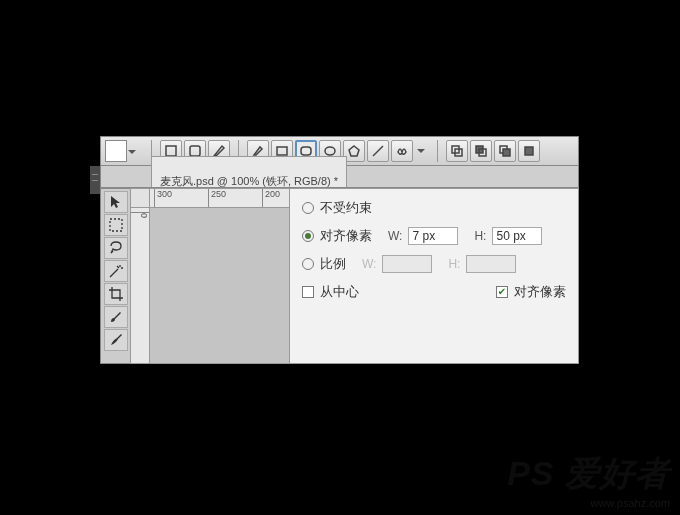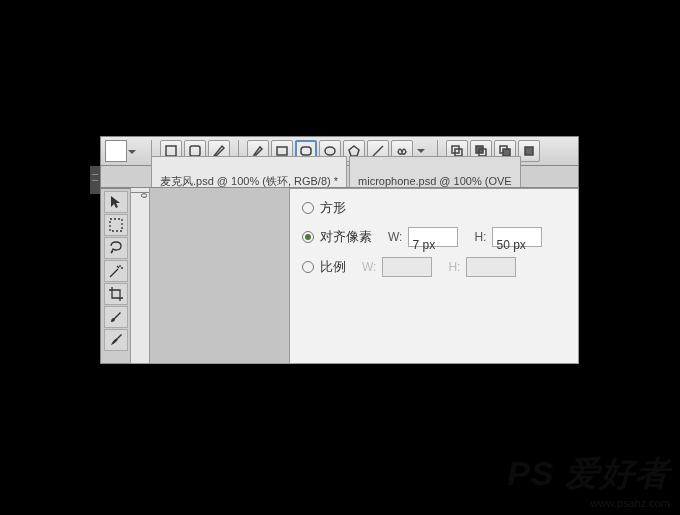--- a/index.html
+++ b/index.html
@@ -26,21 +26,21 @@
   .ruler-v .tick { position:absolute; left:0; width:100%; border-top:1px solid #888; writing-mode:vertical-rl; }
   .canvas-wrap { display:flex; flex-direction:column; width:160px; background:#000; }
   .canvas-row { display:flex; flex:1; }
   .canvas { flex:1; background:#c4c4c4; border:1px solid #999; border-top:none; border-left:none; }
   .popup { flex:1; background:#f2f2f2; border:1px solid #999; border-left:none; padding:10px 12px; display:flex; flex-direction:column; gap:10px; font-size:13px; }
   .opt-row { display:flex; align-items:center; gap:6px; }
   .radio { width:12px; height:12px; border-radius:50%; border:1px solid #777; display:inline-flex; align-items:center; justify-content:center; }
   .radio.checked::after { content:""; width:6px; height:6px; border-radius:50%; background:#4a7a3a; }
   .check { width:12px; height:12px; border:1px solid #777; display:inline-flex; align-items:center; justify-content:center; background:#fff; }
   .check.checked::after { content:"✔"; font-size:10px; color:#2a7a2a; line-height:1; }
-  .dimfield { width:50px; height:18px; border:1px solid #aaa; background:#fff; font-size:12px; padding:9px 3px; line-height:16px; display:inline-block; }
+  .dimfield { width:50px; height:18px; border:1px solid #aaa; background:#fff; font-size:12px; padding:0 3px; line-height:16px; display:inline-block; }
   .dimfield.disabled { background:#e8e8e8; color:#aaa; }
   .dimlabel { color:#555; font-size:12px; margin-left:10px; }
   .watermark { position:absolute; right:10px; bottom:6px; text-align:right; color:#333; opacity:.25; font-family:Arial; pointer-events:none; }
   .watermark .big { font-size:34px; font-weight:bold; font-style:italic; letter-spacing:1px; }
   .watermark .small { font-size:11px; color:#555; }
   .toolbox-grip { position:absolute; left:90px; top:166px; width:10px; height:28px; background:#4a4a4a; }
   .toolbox-grip::before,.toolbox-grip::after{content:"";position:absolute;left:2px;width:6px;height:1px;background:#888;}
   .toolbox-grip::before{top:8px;} .toolbox-grip::after{top:14px;}
 </style>
 </head>
@@ -127,21 +127,20 @@
       </span>
     <span class="tbtn">
         <svg viewBox="0 0 14 14">
           <rect x="3" y="3" width="8" height="8" fill="#666"></rect>
         </svg>
       </span>
   </div>
 
   <div class="tabs">
     <div class="tab active">麦克风.psd @ 100% (铁环, RGB/8) *</div>
-    <div class="tab">microphone.psd @ 100% (OVE</div>
   </div>
 
   <div class="main">
     <div class="toolbox">
       <div class="tool">
           <svg viewBox="0 0 16 16">
             <path d="M3 2 L3 13 L6 10 L8 14 L10 13 L8 9 L12 9 Z" fill="#333" stroke="none"></path>
           </svg>
         </div>
       <div class="tool">
@@ -170,49 +169,67 @@
           </svg>
         </div>
       <div class="tool">
           <svg viewBox="0 0 16 16">
             <path d="M3 13 Q5 8 9 6 L13 2 L14 3 L10 7 Q8 11 3 13 Z" fill="#333" stroke="none"></path>
           </svg>
         </div>
     </div>
 
     <div class="canvas-wrap">
+      <div style="display:flex">
+        <div class="ruler-corner"></div>
+        <div class="ruler-h">
+          <span class="tick" style="left:4px">300</span>
+          <span class="tick" style="left:58px">250</span>
+          <span class="tick" style="left:112px">200</span>
+        </div>
+      </div>
       <div class="canvas-row">
         <div class="ruler-v">
           <span class="tick" style="top:4px">0</span>
         </div>
         <div class="canvas"></div>
       </div>
     </div>
 
     <div class="popup">
       <div class="opt-row">
         <span class="radio"></span>
-        <span>方形</span>
+        <span>不受约束</span>
       </div>
       <div class="opt-row">
         <span class="radio checked"></span>
         <span>对齐像素</span>
         <span class="dimlabel">W:</span>
         <span class="dimfield">7 px</span>
         <span class="dimlabel">H:</span>
         <span class="dimfield">50 px</span>
       </div>
       <div class="opt-row">
         <span class="radio"></span>
         <span>比例</span>
         <span class="dimlabel" style="color:#bbb">W:</span>
         <span class="dimfield disabled"></span>
         <span class="dimlabel" style="color:#bbb">H:</span>
         <span class="dimfield disabled"></span>
       </div>
+      <div class="opt-row" style="justify-content:space-between">
+        <span style="display:flex;align-items:center;gap:6px">
+          <span class="check"></span>
+          <span>从中心</span>
+        </span>
+        <span style="display:flex;align-items:center;gap:6px">
+          <span class="check checked"></span>
+          <span>对齐像素</span>
+        </span>
+      </div>
     </div>
   </div>
 </div>
 
 <div class="watermark">
   <div class="big">PS 爱好者</div>
   <div class="small">www.psahz.com</div>
 </div>
 
 </body></html>

